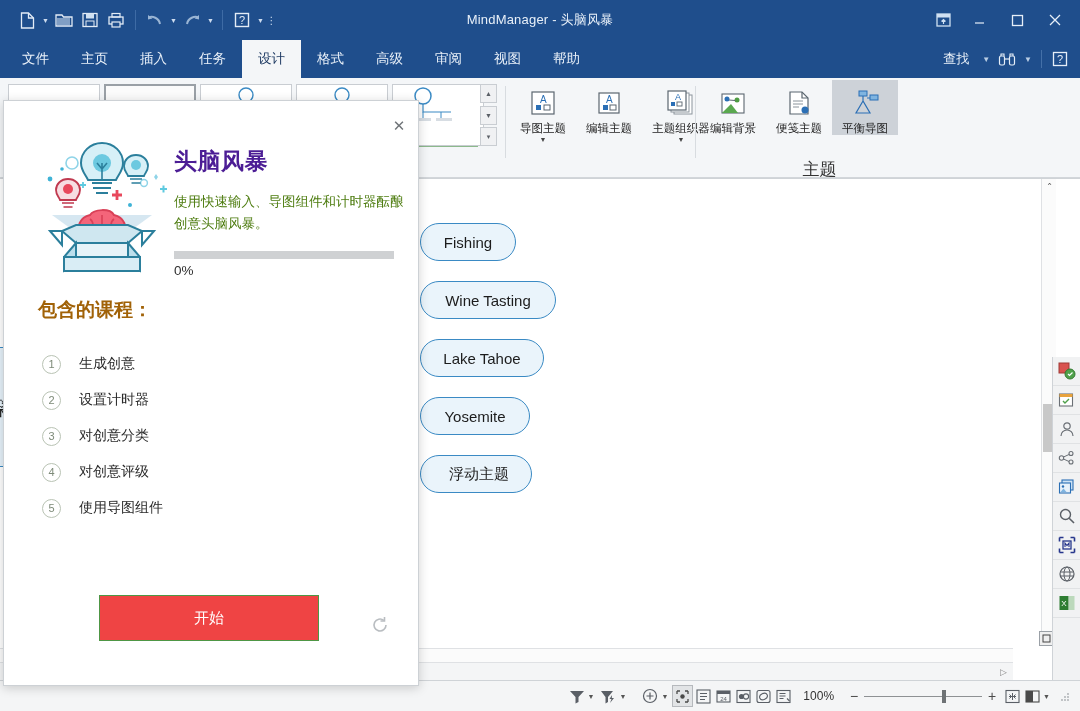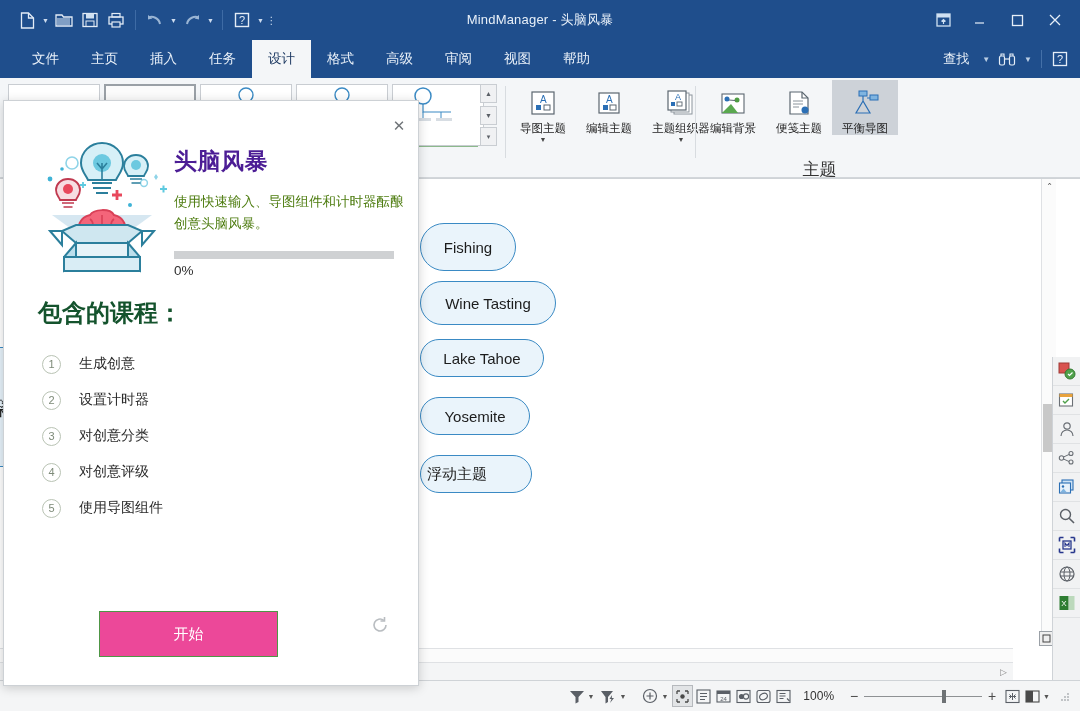--- a/index.html
+++ b/index.html
@@ -30,21 +30,21 @@
   }
   .win-btns { position: absolute; right: 6px; top: 0; height: 40px; display: flex; align-items: center; }
   .win-btn { width: 38px; height: 30px; display:flex; align-items:center; justify-content:center; color:#e6eef8; }
   .ribbon-toggle { width: 34px; height: 30px; display:flex; align-items:center; justify-content:center; color:#cfe0f2; }
 
   
   .tabbar {
     position: absolute; top: 40px; left: 0; width: 1080px; height: 38px;
     background: #1f4e8c;
   }
-  .tabs { position: absolute; left: 16px; top: 0; display: flex; height: 38px; align-items: stretch; }
+  .tabs { position: absolute; left: 6px; top: 0; display: flex; height: 38px; align-items: stretch; }
   .tab {
     padding: 0 16px; height: 38px; line-height: 38px; color: #eaf1f9; font-size: 13.5px;
     white-space: nowrap;
   }
   .tab.active { background: #f4f6f8; color: #1f3b63; }
   .tabbar-right { position: absolute; right: 8px; top: 0; height: 38px; display: flex; align-items: center; gap: 2px; }
   .find-label { color: #eaf1f9; font-size: 13px; padding: 0 8px; }
   .tb-caret { color: #b9cde4; font-size: 8px; padding: 0 3px; }
   .tb-icon { width: 24px; height: 24px; display:flex; align-items:center; justify-content:center; color:#e6eef8; }
   .tb-div { width:1px; height:18px; background:#4470a8; margin: 0 4px; }
@@ -133,29 +133,29 @@
     background:#ffffff; border:1px solid #cdd1d5; box-shadow: 0 2px 10px rgba(0,0,0,.18);
     z-index: 50;
   }
   .dlg-close { position:absolute; right:8px; top:14px; width:22px; height:22px;
      display:flex; align-items:center; justify-content:center; color:#6f7478; font-size:15px; }
   .dlg-illus { position:absolute; left:28px; top:32px; width:140px; height:140px; }
   .dlg-title { position:absolute; left:170px; top:45px; font-size:23px; font-weight:bold; color:#4c1d95; letter-spacing:.5px; }
   .dlg-desc { position:absolute; left:170px; top:90px; width:230px; font-size:13.5px; color:#4d7c0f; line-height:22px; }
   .dlg-prog { position:absolute; left:170px; top:150px; width:220px; height:8px; background:#cfd1d3; }
   .dlg-pct { position:absolute; left:170px; top:162px; font-size:13.5px; color:#303030; }
-  .dlg-sub { position:absolute; left:34px; top:196px; font-size:24px; font-weight:bold; color:#14532d; }
+  .dlg-sub { position:absolute; left:34px; top:196px; font-size:19px; font-weight:bold; color:#a16207; }
   .dlg-list { position:absolute; left:38px; top:245px; width:340px; }
   .dlg-li { display:flex; align-items:center; height:36px; gap:18px; }
   .dlg-num { width:19px; height:19px; border:1px solid #b9c3b4; border-radius:50%;
      display:flex; align-items:center; justify-content:center; font-size:11px; color:#7d8a78; }
   .dlg-litxt { font-size:14px; color:#2a2a2a; }
   .dlg-start {
-    position:absolute; left:95px; bottom:28px; width:179px; height:46px;
-    background:#ec4899; border:1px solid #4e9645; color:#ffffff; font-size:15px;
+    position:absolute; left:95px; bottom:44px; width:220px; height:46px;
+    background:#ef4444; border:1px solid #4e9645; color:#ffffff; font-size:15px;
     display:flex; align-items:center; justify-content:center;
   }
   .dlg-spin { position:absolute; right:28px; bottom:50px; width:20px; height:20px; color:#b9bdc1; }
 </style>
 </head>
 <body>
 
 <div id="app">
 
   <div class="titlebar">
@@ -421,34 +421,34 @@
         <span style="margin-left:26px; display:flex; align-items:center;">
           <svg width="40" height="38" viewBox="0 0 40 38">
             <ellipse cx="21" cy="13" rx="12" ry="11.5" fill="#3a7fbf" transform="rotate(-30 21 13)"></ellipse>
             <path d="M13 20L5 31c-1.3 1.8 1.2 4.3 3 3l11-8z" fill="#d9a96a"></path>
             <circle cx="29" cy="24" r="4" fill="#f08a4b"></circle>
           </svg>
         </span>
         <span class="node-label" style="margin-left:12px;">活动</span>
       </div>
 
-      <div class="node plain" style="left:420px; top:44px; width:96px; height:48px;">
+      <div class="node plain" style="left:420px; top:44px; width:96px; height:38px;">
         <span class="node-label" style="width:100%; text-align:center;">Fishing</span>
       </div>
-      <div class="node plain" style="left:420px; top:102px; width:136px; height:44px;">
+      <div class="node plain" style="left:420px; top:102px; width:136px; height:38px;">
         <span class="node-label" style="width:100%; text-align:center;">Wine Tasting</span>
       </div>
       <div class="node plain" style="left:420px; top:160px; width:124px; height:38px;">
         <span class="node-label" style="width:100%; text-align:center;">Lake Tahoe</span>
       </div>
       <div class="node plain" style="left:420px; top:218px; width:110px; height:38px;">
         <span class="node-label" style="width:100%; text-align:center;">Yosemite</span>
       </div>
       <div class="node plain" style="left:420px; top:276px; width:112px; height:38px;">
-        <span class="node-label" style="width:100%; text-align:left;padding-left:6px;">浮动主题</span>
+        <span class="node-label" style="width:100%; text-align:center;padding-left:6px;">浮动主题</span>
       </div>
     </div>
 
     <div class="vsb">
       <div class="arrow">⌃</div>
       <div class="thumb"></div>
       <div class="arrow" style="position:absolute; bottom:0;">⌄</div>
     </div>
     <div class="canvas-corner">
       <svg width="9" height="9" viewBox="0 0 9 9">

